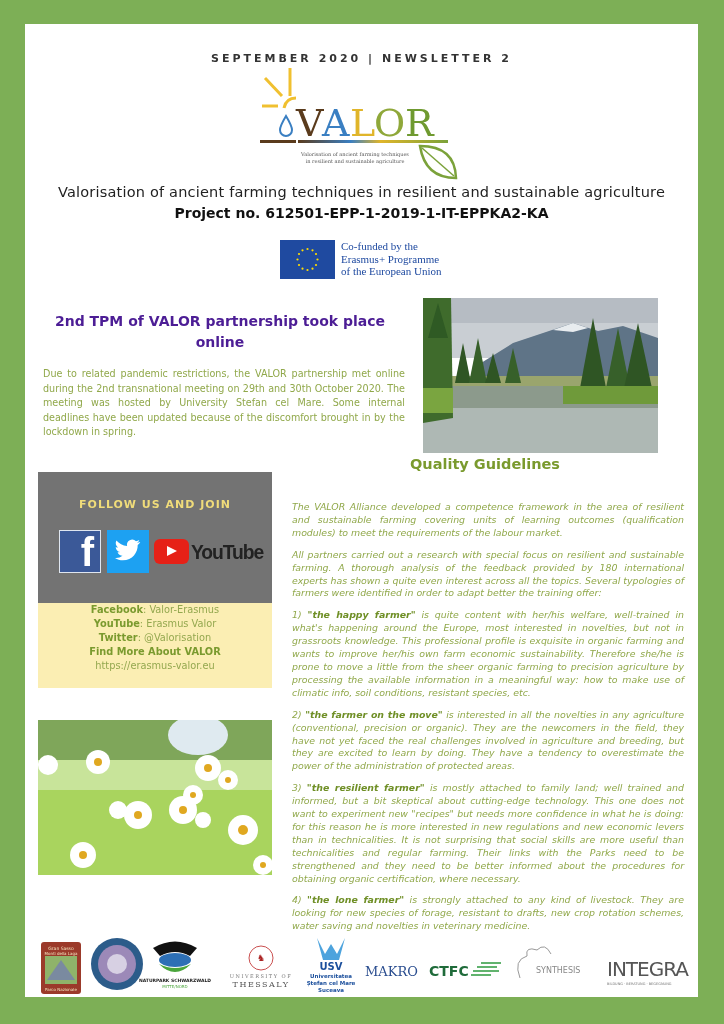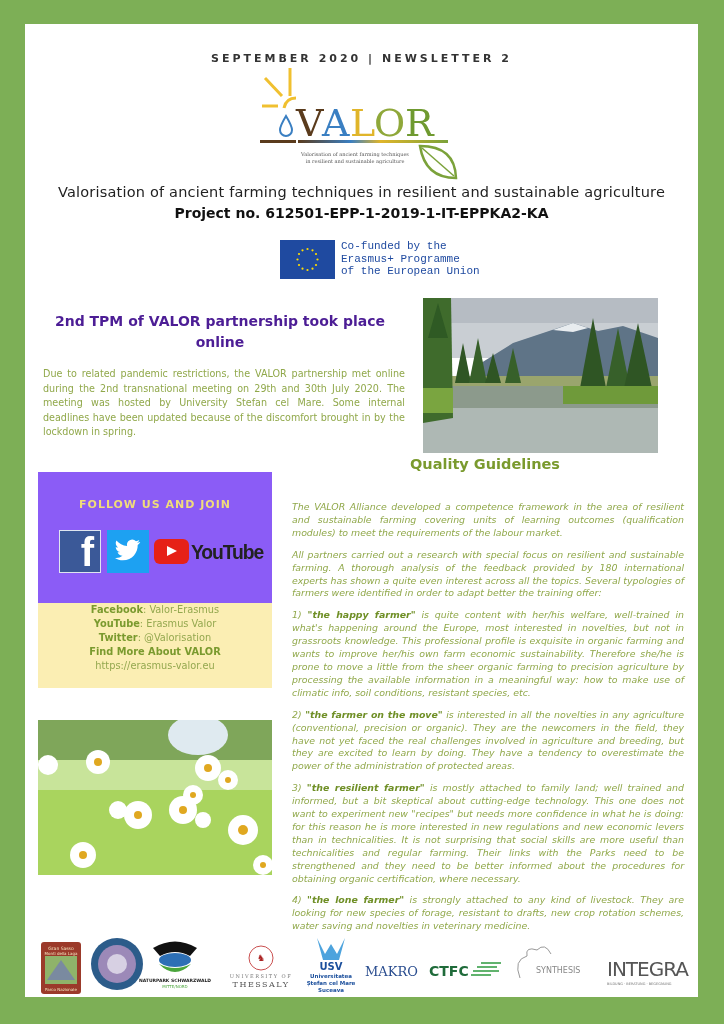--- a/index.html
+++ b/index.html
@@ -11,30 +11,30 @@
 
   .logo { position: absolute; left: 235px; top: 42px; width: 200px; height: 120px; }
   .logo svg { width: 100%; height: 100%; }
 
   .subtitle { position: absolute; top: 160px; left: 0; width: 100%; text-align: center; font-size: 14.5px; color: #222; letter-spacing: 0.2px; }
   .project { position: absolute; top: 181px; left: 0; width: 100%; text-align: center; font-size: 14px; font-weight: bold; color: #111; }
 
   .eu { position: absolute; left: 255px; top: 214px; width: 240px; height: 42px; display: flex; align-items: center; }
   .eu-flag { width: 55px; height: 39px; background: #1f4aa0; position: relative; }
   .eu-flag svg { position: absolute; left: 0; top: 0; width: 100%; height: 100%; }
-  .eu-text { margin-left: 6px; font-family: Liberation Mono, monospace; font-size: 11px; line-height: 12.5px; color: #1f4aa0; }
+  .eu-text { margin-left: 6px; font-family: Liberation Serif, serif; font-size: 11px; line-height: 12.5px; color: #1f4aa0; }
 
   .tpm-title { position: absolute; left: 20px; top: 287px; width: 350px; text-align: center; font-size: 14px; font-weight: bold; color: #4c1d95; line-height: 21px; }
   .tpm-body { position: absolute; left: 18px; top: 343px; width: 362px; text-align: justify; font-size: 9.6px; line-height: 14.6px; color: #90a84a; }
 
   .photo-lake { position: absolute; left: 398px; top: 274px; width: 235px; height: 155px; overflow: hidden; }
   .photo-lake svg, .photo-daisy svg { width: 100%; height: 100%; display: block; }
 
   .social { position: absolute; left: 13px; top: 448px; width: 234px; }
-  .social-top { background: #8b5cf6; height: 131px; position: relative; }
+  .social-top { background: #737373; height: 131px; position: relative; }
   .social-head { position: absolute; top: 26px; width: 100%; text-align: center; font-size: 11px; font-weight: bold; letter-spacing: 1px; color: #f0dc7a; }
   .icons { position: absolute; top: 58px; left: 21px; display: flex; align-items: center; }
   .fb { width: 42px; height: 43px; background: #3b5998; border: 1px solid #dfe6f0; position: relative; }
   .fb span { position: absolute; bottom: -3px; right: 6px; font-family: "Liberation Sans", sans-serif; font-weight: bold; font-size: 40px; color: #fff; }
   .tw { width: 42px; height: 43px; background: #1da1f2; margin-left: 6px; position: relative; }
   .tw svg { width: 100%; height: 100%; }
   .yt { margin-left: 5px; display: flex; align-items: center; }
   .yt-btn { width: 35px; height: 25px; background: #e62117; border-radius: 6px; position: relative; }
   .yt-btn::after { content: ""; position: absolute; left: 13px; top: 7px; border-left: 10px solid #fff; border-top: 5.5px solid transparent; border-bottom: 5.5px solid transparent; }
   .yt-word { margin-left: 2px; font-family: "Liberation Sans", sans-serif; font-weight: bold; font-size: 21px; color: #222; letter-spacing: -1.2px; transform: scaleX(0.92); transform-origin: left; }
@@ -111,21 +111,21 @@
       </svg>
     </div>
     <div class="eu-text">
       <div>Co-funded by the</div>
       <div>Erasmus+ Programme</div>
       <div>of the European Union</div>
     </div>
   </div>
 
   <div class="tpm-title">2nd TPM of VALOR partnership took place online</div>
-  <div class="tpm-body">Due to related pandemic restrictions, the VALOR partnership met online during the 2nd transnational meeting on 29th and 30th July 2020. The meeting was hosted by University Stefan cel Mare. Some internal deadlines have been updated because of the discomfort brought in by the lockdown in spring.</div>
+  <div class="tpm-body">Due to related pandemic restrictions, the VALOR partnership met online during the 2nd transnational meeting on 29th and 30th October 2020. The meeting was hosted by University Stefan cel Mare. Some internal deadlines have been updated because of the discomfort brought in by the lockdown in spring.</div>
 
   <div class="photo-lake">
     <svg viewBox="0 0 235 155" preserveAspectRatio="none">
       <rect width="235" height="60" fill="#c9ced3"></rect>
       <rect y="0" width="235" height="25" fill="#b6bcc3"></rect>
       <polygon points="50,70 90,45 120,35 150,25 175,33 200,28 235,40 235,85 50,85" fill="#5f7487"></polygon>
       <polygon points="130,32 150,25 165,30 150,34" fill="#e8ecef"></polygon>
       <rect y="78" width="235" height="12" fill="#9aa56d"></rect>
       <rect y="88" width="235" height="67" fill="#8c9a8c"></rect>
       <rect y="110" width="235" height="45" fill="#aeb8b4"></rect>

